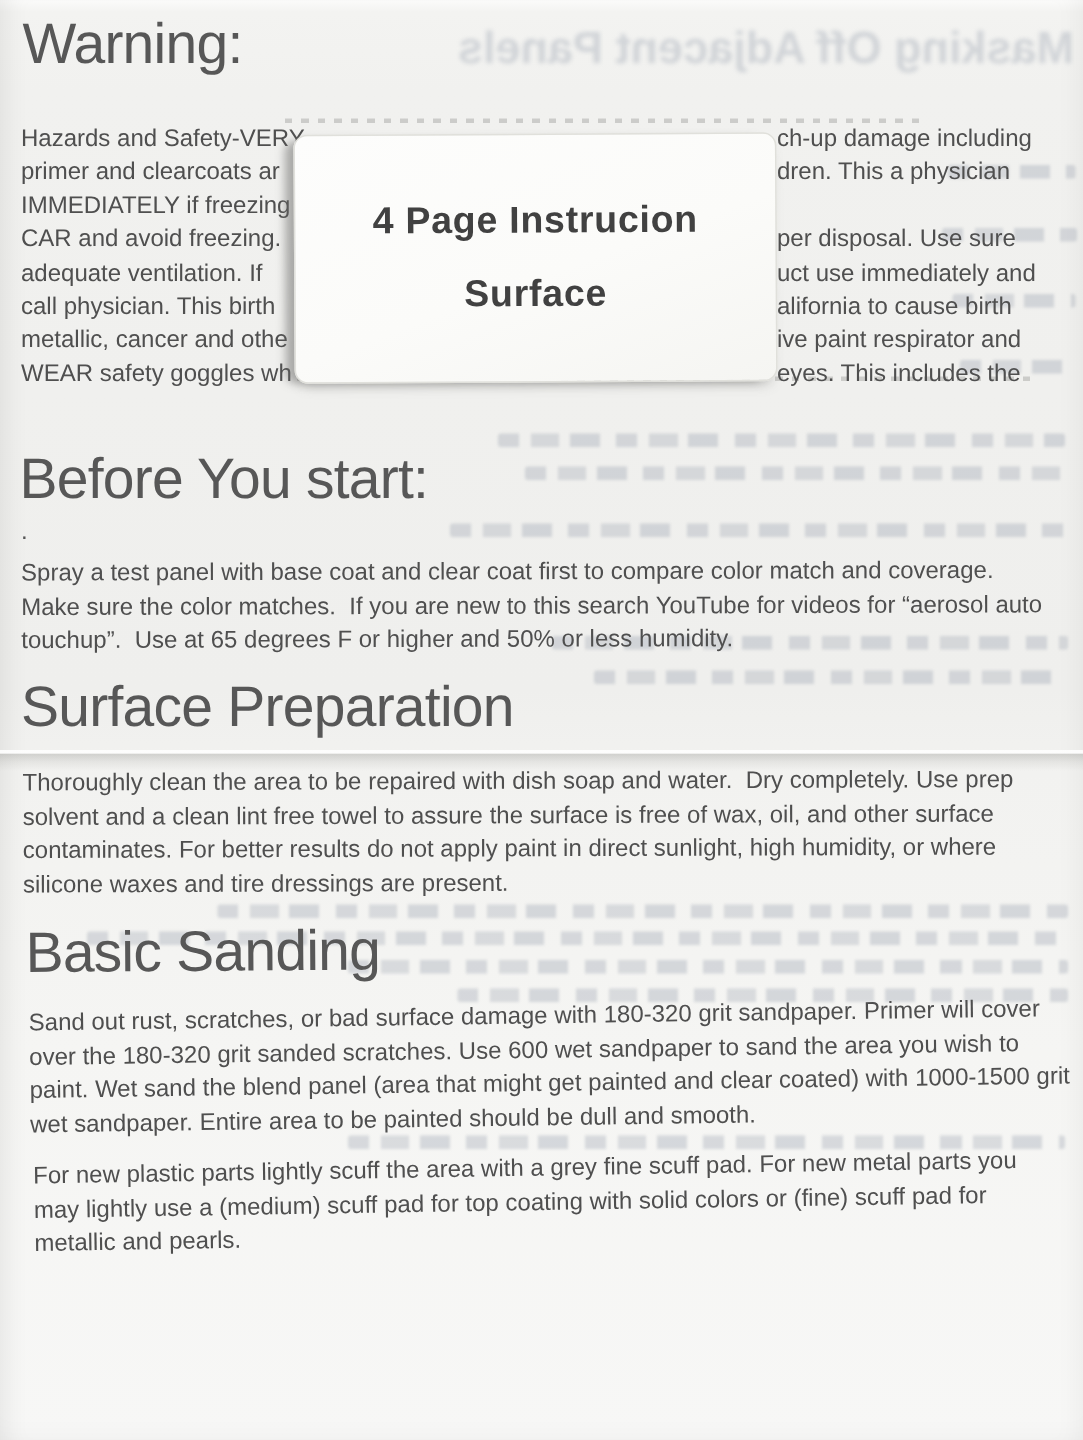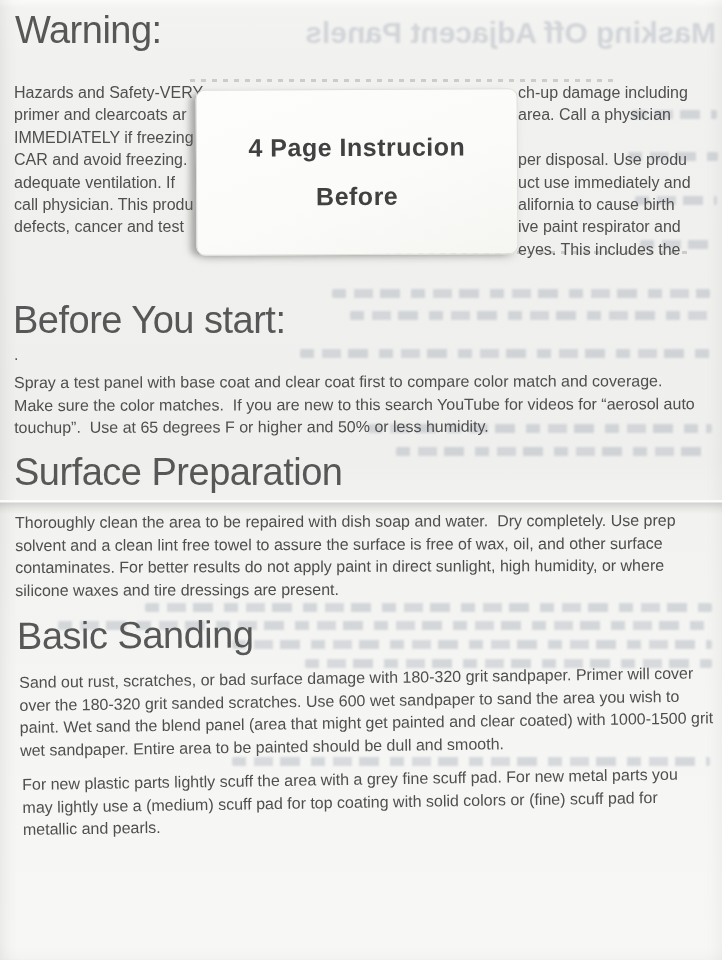--- a/index.html
+++ b/index.html
@@ -119,49 +119,50 @@
   <div class="perf perf-bottom"></div>
 
   <h1 class="h warning-h">Warning:</h1>
   <div class="warning-body">
     <div class="w-row">
       <span class="wl">Hazards and Safety-VERY</span>
       <span class="wr">ch-up damage including</span>
     </div>
     <div class="w-row">
       <span class="wl">primer and clearcoats ar</span>
-      <span class="wr">area. Call a physician</span>
+      <span class="wr">dren. This a physician</span>
     </div>
     <div class="w-row">
       <span class="wl">IMMEDIATELY if freezing</span>
     </div>
     <div class="w-row">
       <span class="wl">CAR and avoid freezing.</span>
-      <span class="wr">per disposal. Use produ</span>
+      <span class="wr">per disposal. Use sure</span>
     </div>
     <div class="w-row">
       <span class="wl">adequate ventilation. If</span>
       <span class="wr">uct use immediately and</span>
     </div>
     <div class="w-row">
-      <span class="wl">call physician. This produ</span>
+      <span class="wl">call physician. This birth</span>
       <span class="wr">alifornia to cause birth</span>
     </div>
     <div class="w-row">
-      <span class="wl">defects, cancer and test</span>
+      <span class="wl">metallic, cancer and othe</span>
       <span class="wr">ive paint respirator and</span>
     </div>
     <div class="w-row">
+      <span class="wl">WEAR safety goggles wh</span>
       <span class="wr">eyes. This includes the</span>
     </div>
   </div>
 
   <div class="sticker">
     <div class="sticker-line">4 Page Instrucion</div>
-    <div class="sticker-line">Before</div>
+    <div class="sticker-line">Surface</div>
   </div>
 
   <h1 class="h before-h">Before You start:</h1>
   <div class="stray-dot">.</div>
   <p class="body before-p">Spray a test panel with base coat and clear coat first to compare color match and coverage. Make sure the color matches.  If you are new to this search YouTube for videos for “aerosol auto touchup”.  Use at 65 degrees F or higher and 50% or less humidity.</p>
 
   <h1 class="h surface-h">Surface Preparation</h1>
   <div class="sheet-edge"></div>
   <p class="body surface-p"><span>Thoroughly clean the area to be repaired with dish soap and water.  </span><span class="ital">Dry completely. Use prep</span><span> solvent and a clean lint free towel to assure the surface is free of wax, oil, and other surface contaminates. For better results do not apply paint in direct sunlight, high humidity, or where silicone waxes and tire dressings are present.</span></p>
 

